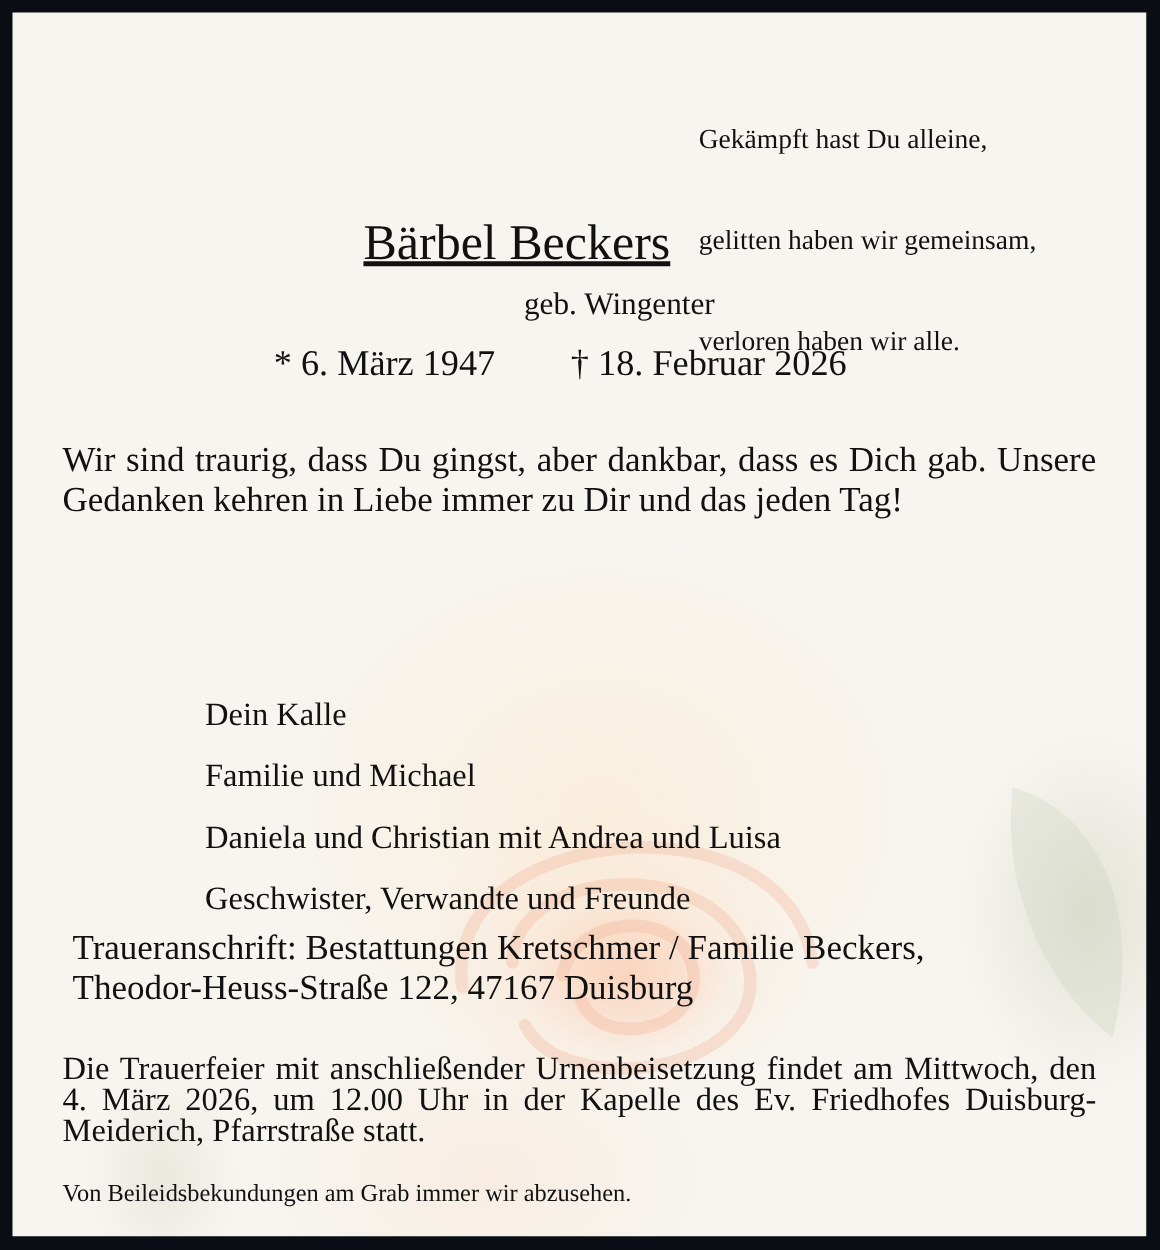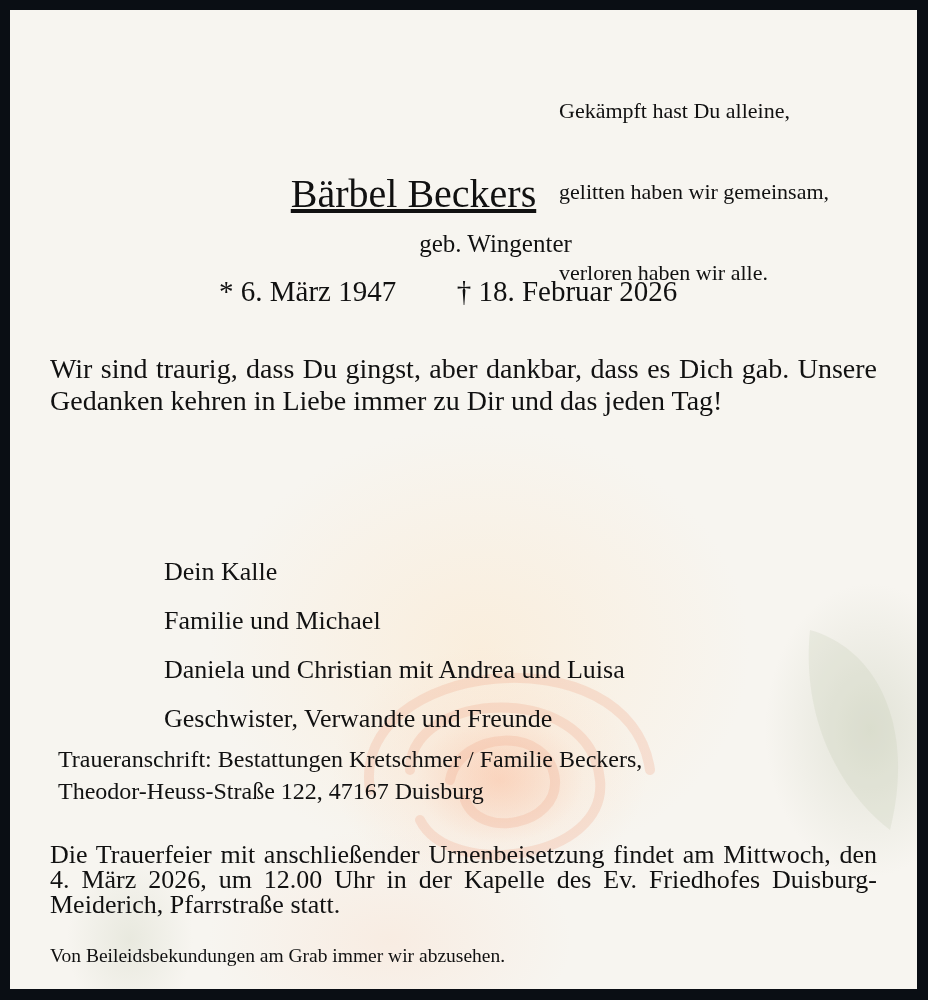--- a/index.html
+++ b/index.html
@@ -58,21 +58,21 @@
     font-size: 28px; line-height: 32px;
     text-align: justify;
     white-space: normal;
   }
   .mourners {
     left: 154px; top: 497px;
     font-size: 26px; line-height: 49px; margin-top: 40px;
   }
   .address {
     left: 48px; top: 733px;
-    font-size: 24px; line-height: 32px;
+    font-size: 28px; line-height: 32px;
   }
   .ceremony {
     left: 40px; top: 832px; width: 827px;
     font-size: 26px; line-height: 25px;
     text-align: justify;
     white-space: normal;
   }
   .condolence {
     left: 40px; top: 933px;
     font-size: 19.5px; line-height: 25px;

